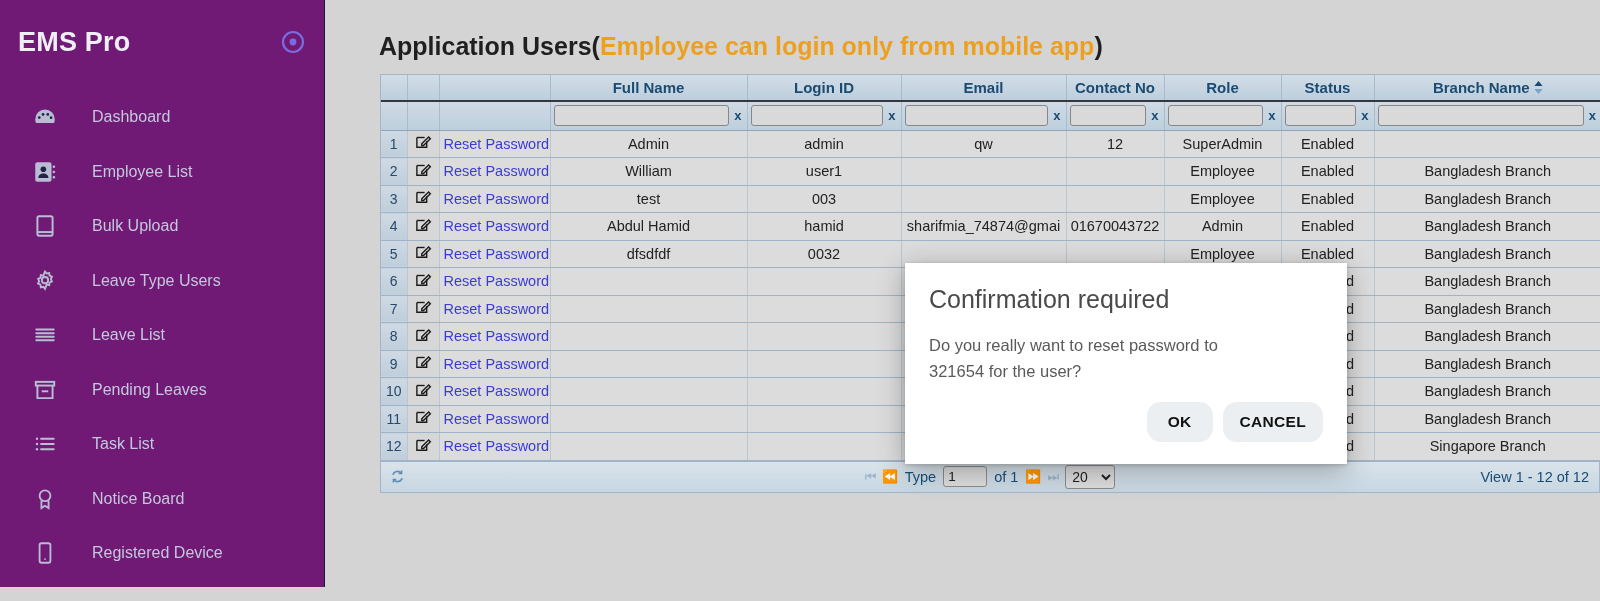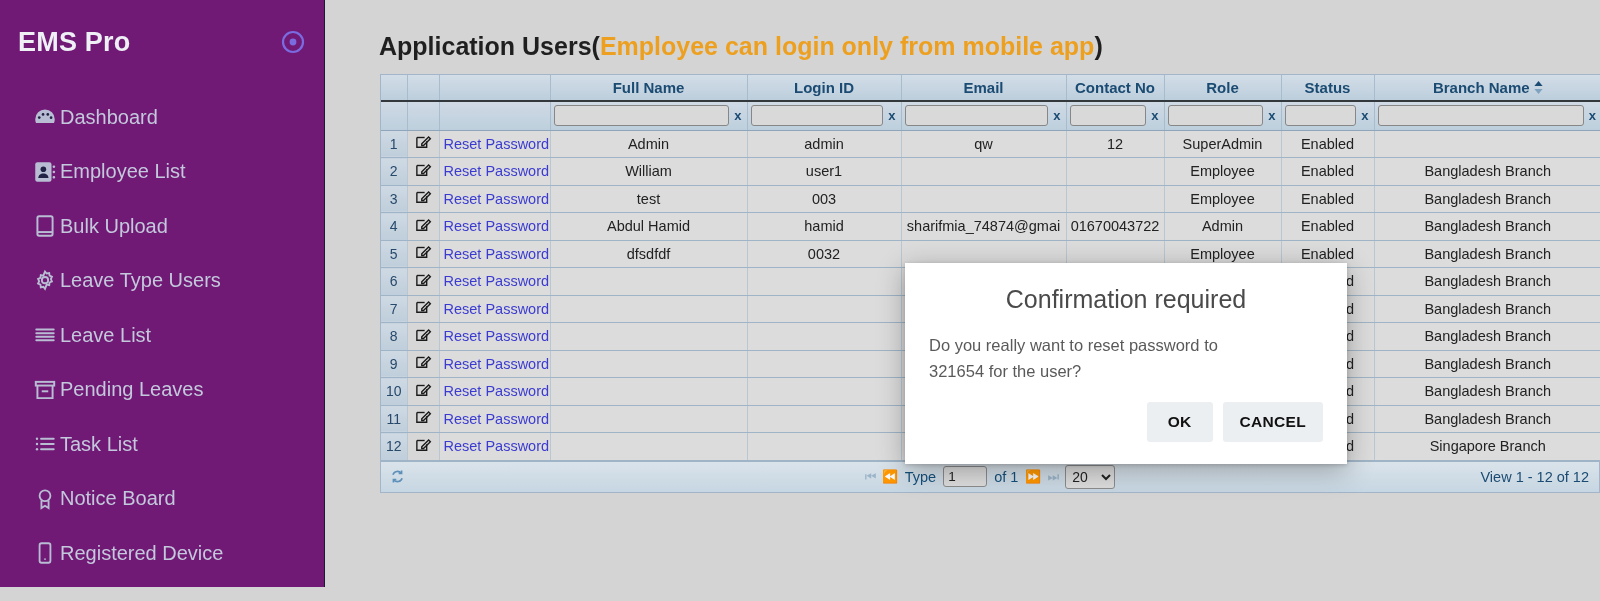--- a/index.html
+++ b/index.html
@@ -40,22 +40,23 @@
     cursor: pointer;
   }
   .nav-ico {
     width: 30px; height: 30px;
     flex: 0 0 30px;
     display: flex; align-items: center; justify-content: center;
     color: #b9bdd4;
   }
   .nav-ico svg { display: block; }
   .nav-label {
+    margin-left: 32px;
     color: #c4c8dc;
-    font-size: 20px;
+    font-size: 16px;
     white-space: nowrap;
   }
 
   
   #main {
     flex: 1; height: 601px;
     background: #d4d4d4;
     position: relative;
   }
   .page-title {
@@ -208,41 +209,40 @@
     background: #ffffff;
     box-shadow: 0 6px 26px rgba(0,0,0,.30), 0 1px 4px rgba(0,0,0,.18);
     z-index: 50;
     padding: 22px 24px 0 24px;
   }
   .modal-title {
     font-size: 25px;
     color: #4a4a4a;
     font-weight: normal;
     margin-bottom: 18px;
-    text-align: center;
   }
   .modal-text {
     font-size: 16.5px;
     color: #5a5a5a;
     line-height: 26px;
     max-width: 340px;
   }
   .modal-actions {
     position: absolute; right: 24px; bottom: 22px;
     display: flex; gap: 10px;
   }
   .mbtn {
     background: #eceff1;
     border: none;
     color: #111;
     font-weight: bold;
     font-size: 15.5px;
     font-family: "Liberation Sans", sans-serif;
     padding: 11px 17px;
-    border-radius: 3px;
+    border-radius: 14px;
     cursor: pointer;
     letter-spacing: .3px;
   }
   .mbtn.ok { padding: 11px 21px; }
 </style>
 </head>
 <body>
 
 <div id="app">
 

